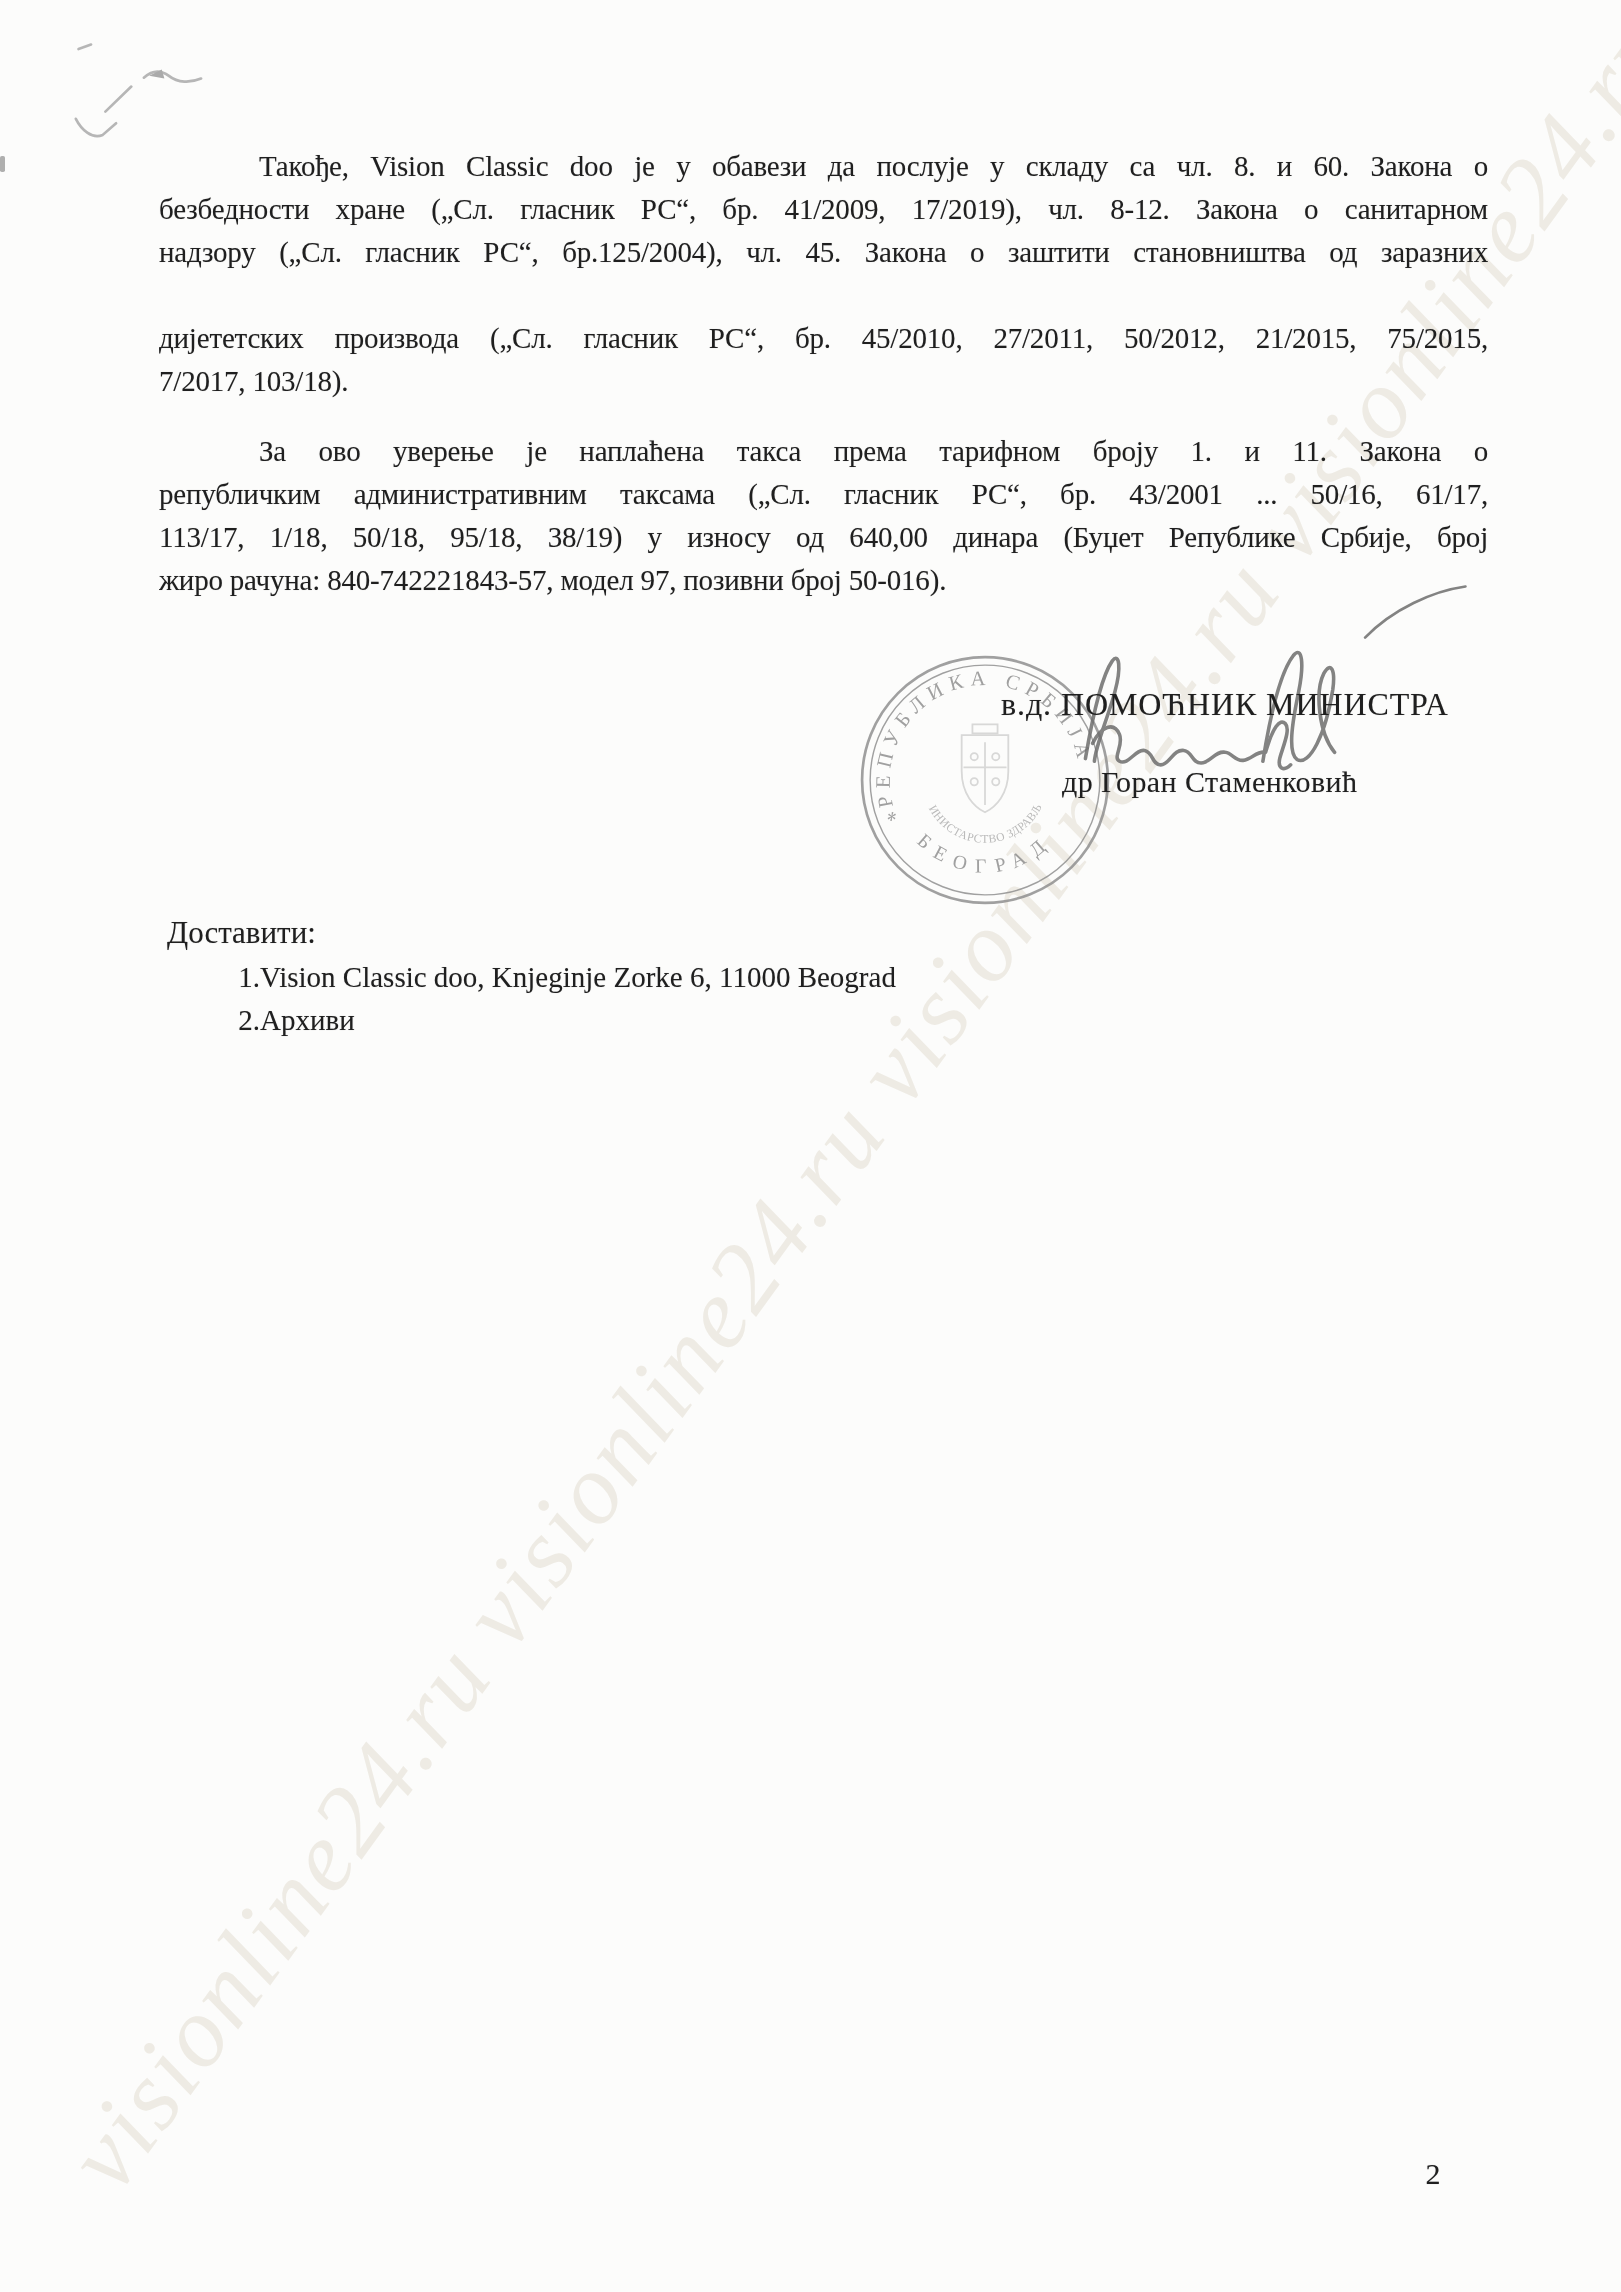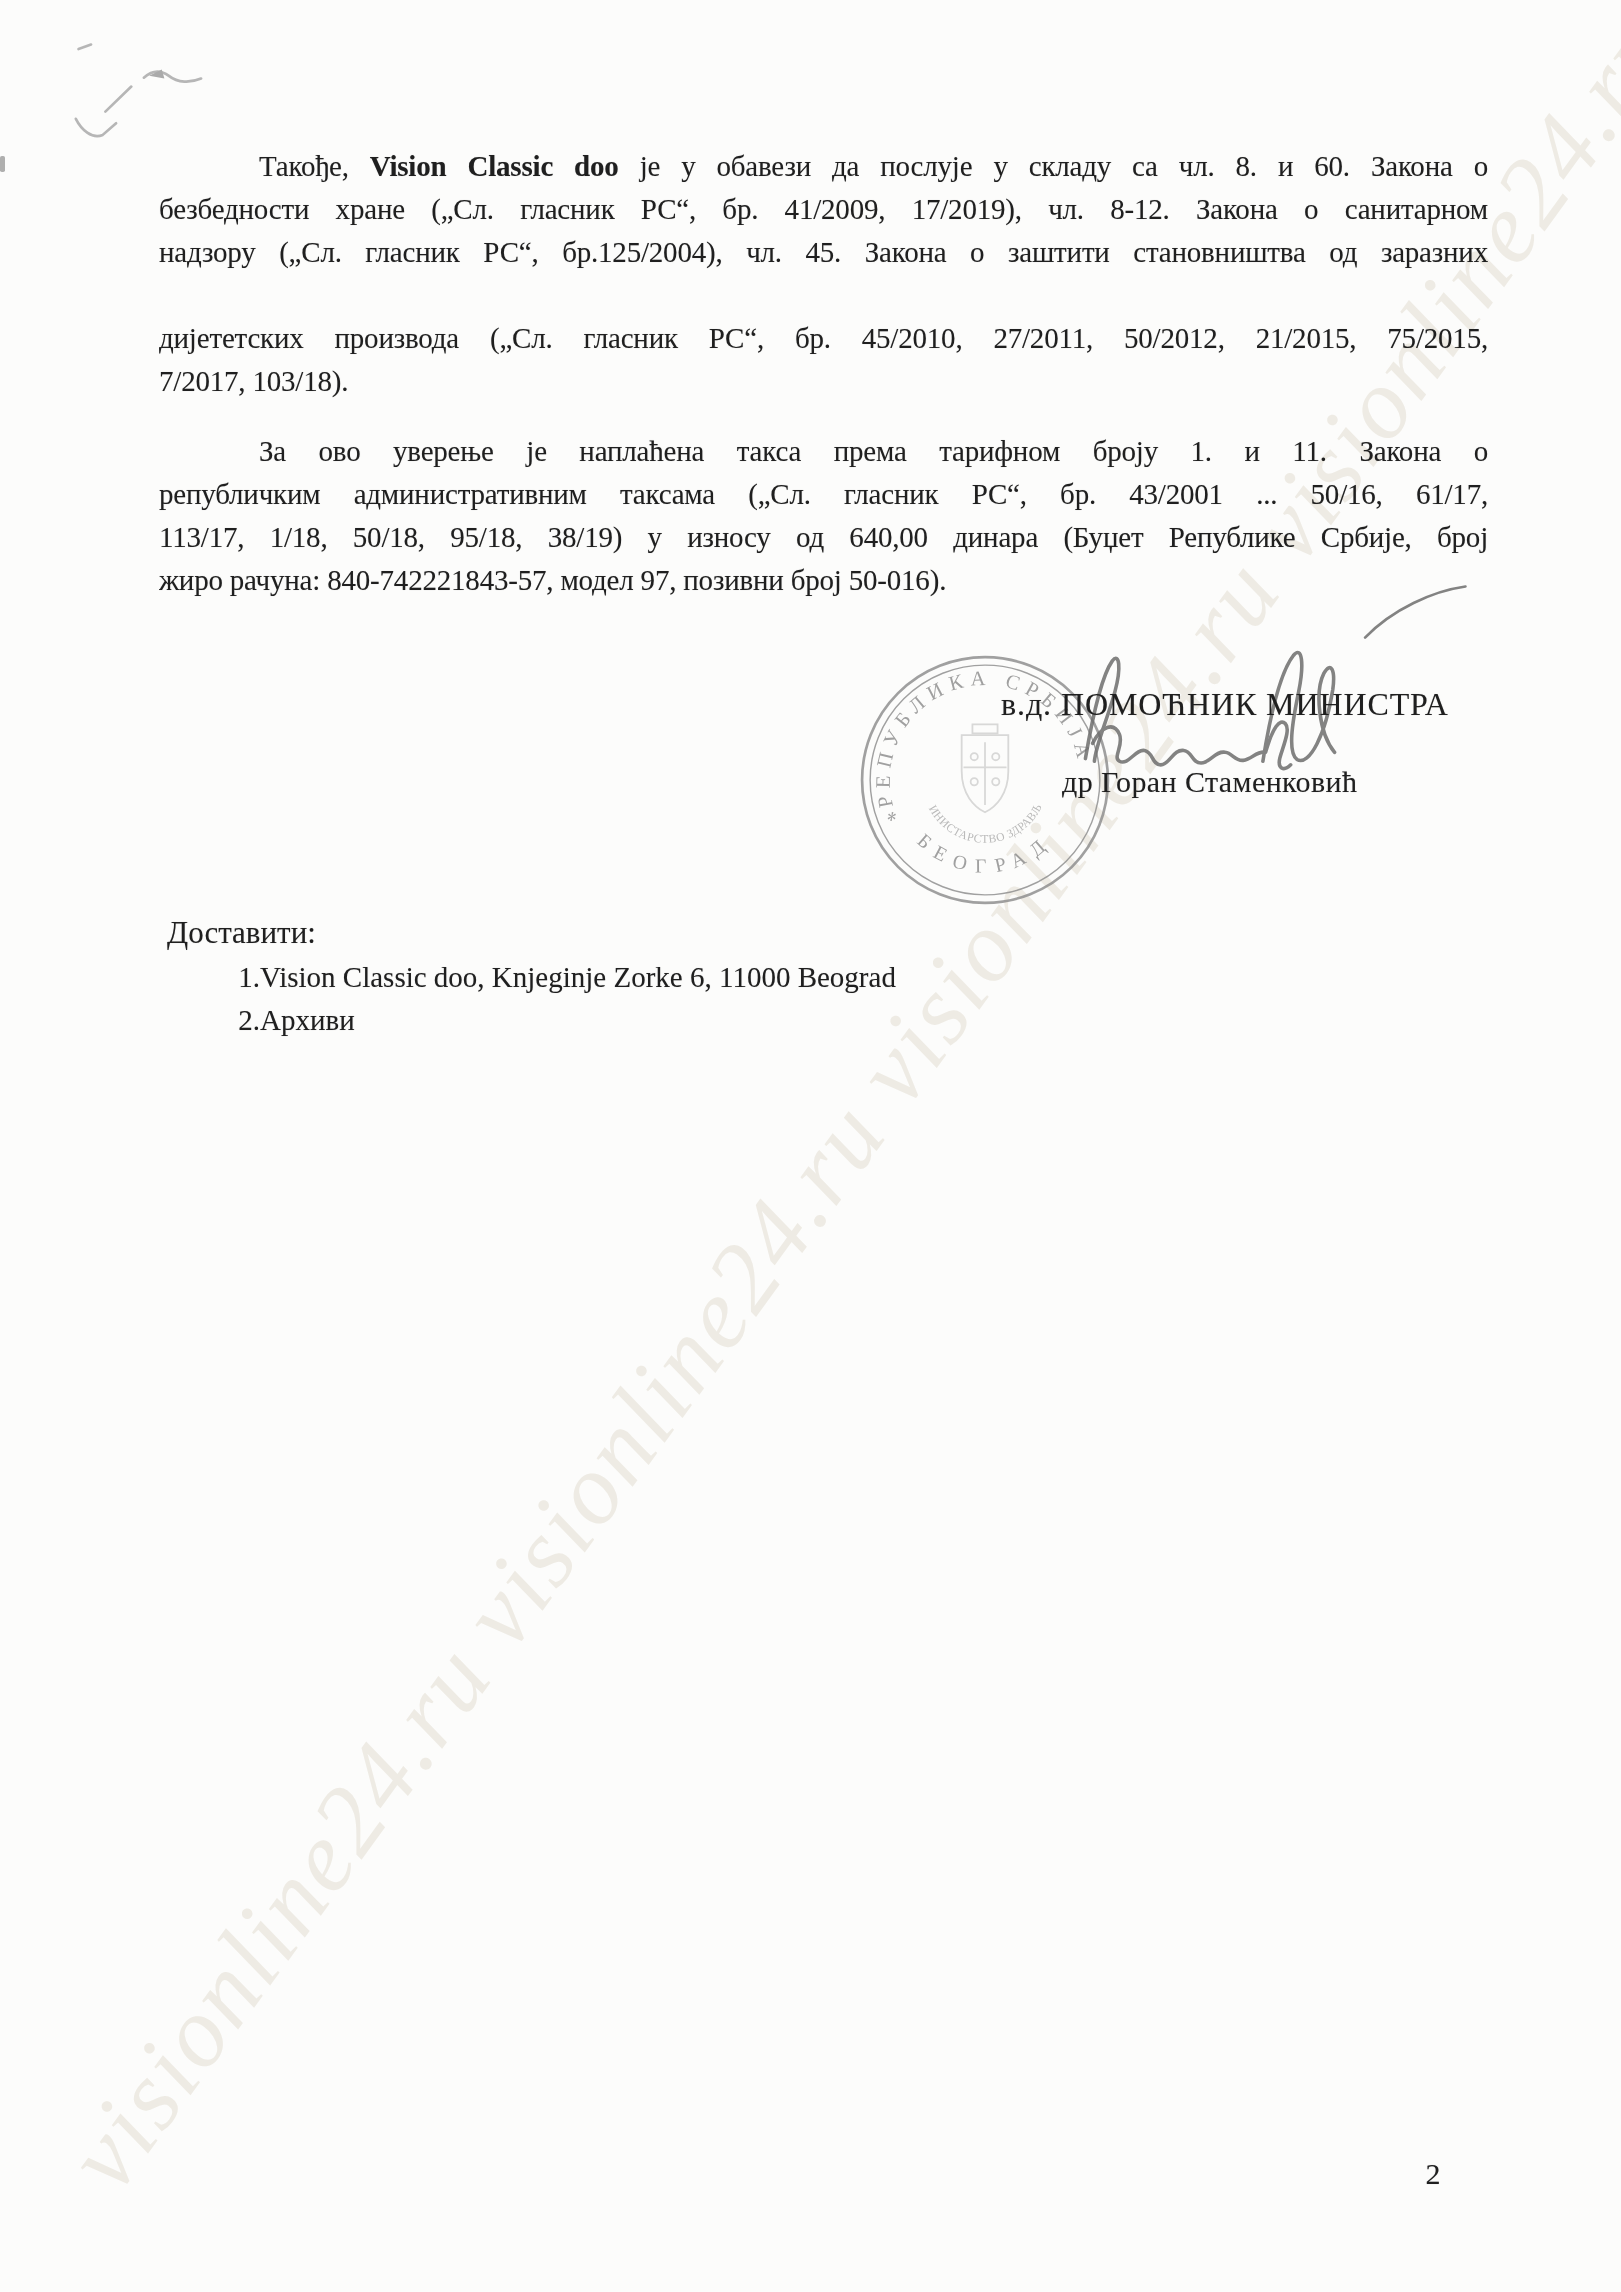--- a/index.html
+++ b/index.html
@@ -39,21 +39,21 @@
     font-size: 29px;
     line-height: 43px;
     letter-spacing: -0.2px;
     text-align: justify;
     text-align-last: justify;
     z-index: 4;
     text-shadow: 0 0 0.9px rgba(30,30,30,0.28);
   }
   .tline.last { text-align-last: left; }
   .tline.indent { text-indent: 100px; }
-  .bold { font-weight: bold; }
+  .bold { font-weight: normal; }
   
   .sig-title {
     position: absolute; left: 1001px; top: 686px;
     font-size: 32px; letter-spacing: 0.9px; z-index: 4;
     text-shadow: 0 0 0.9px rgba(30,30,30,0.28);
     white-space: nowrap;
   }
   .sig-name {
     position: absolute; left: 1062px; top: 765px;
     font-size: 30px; letter-spacing: 0.4px; z-index: 4;

